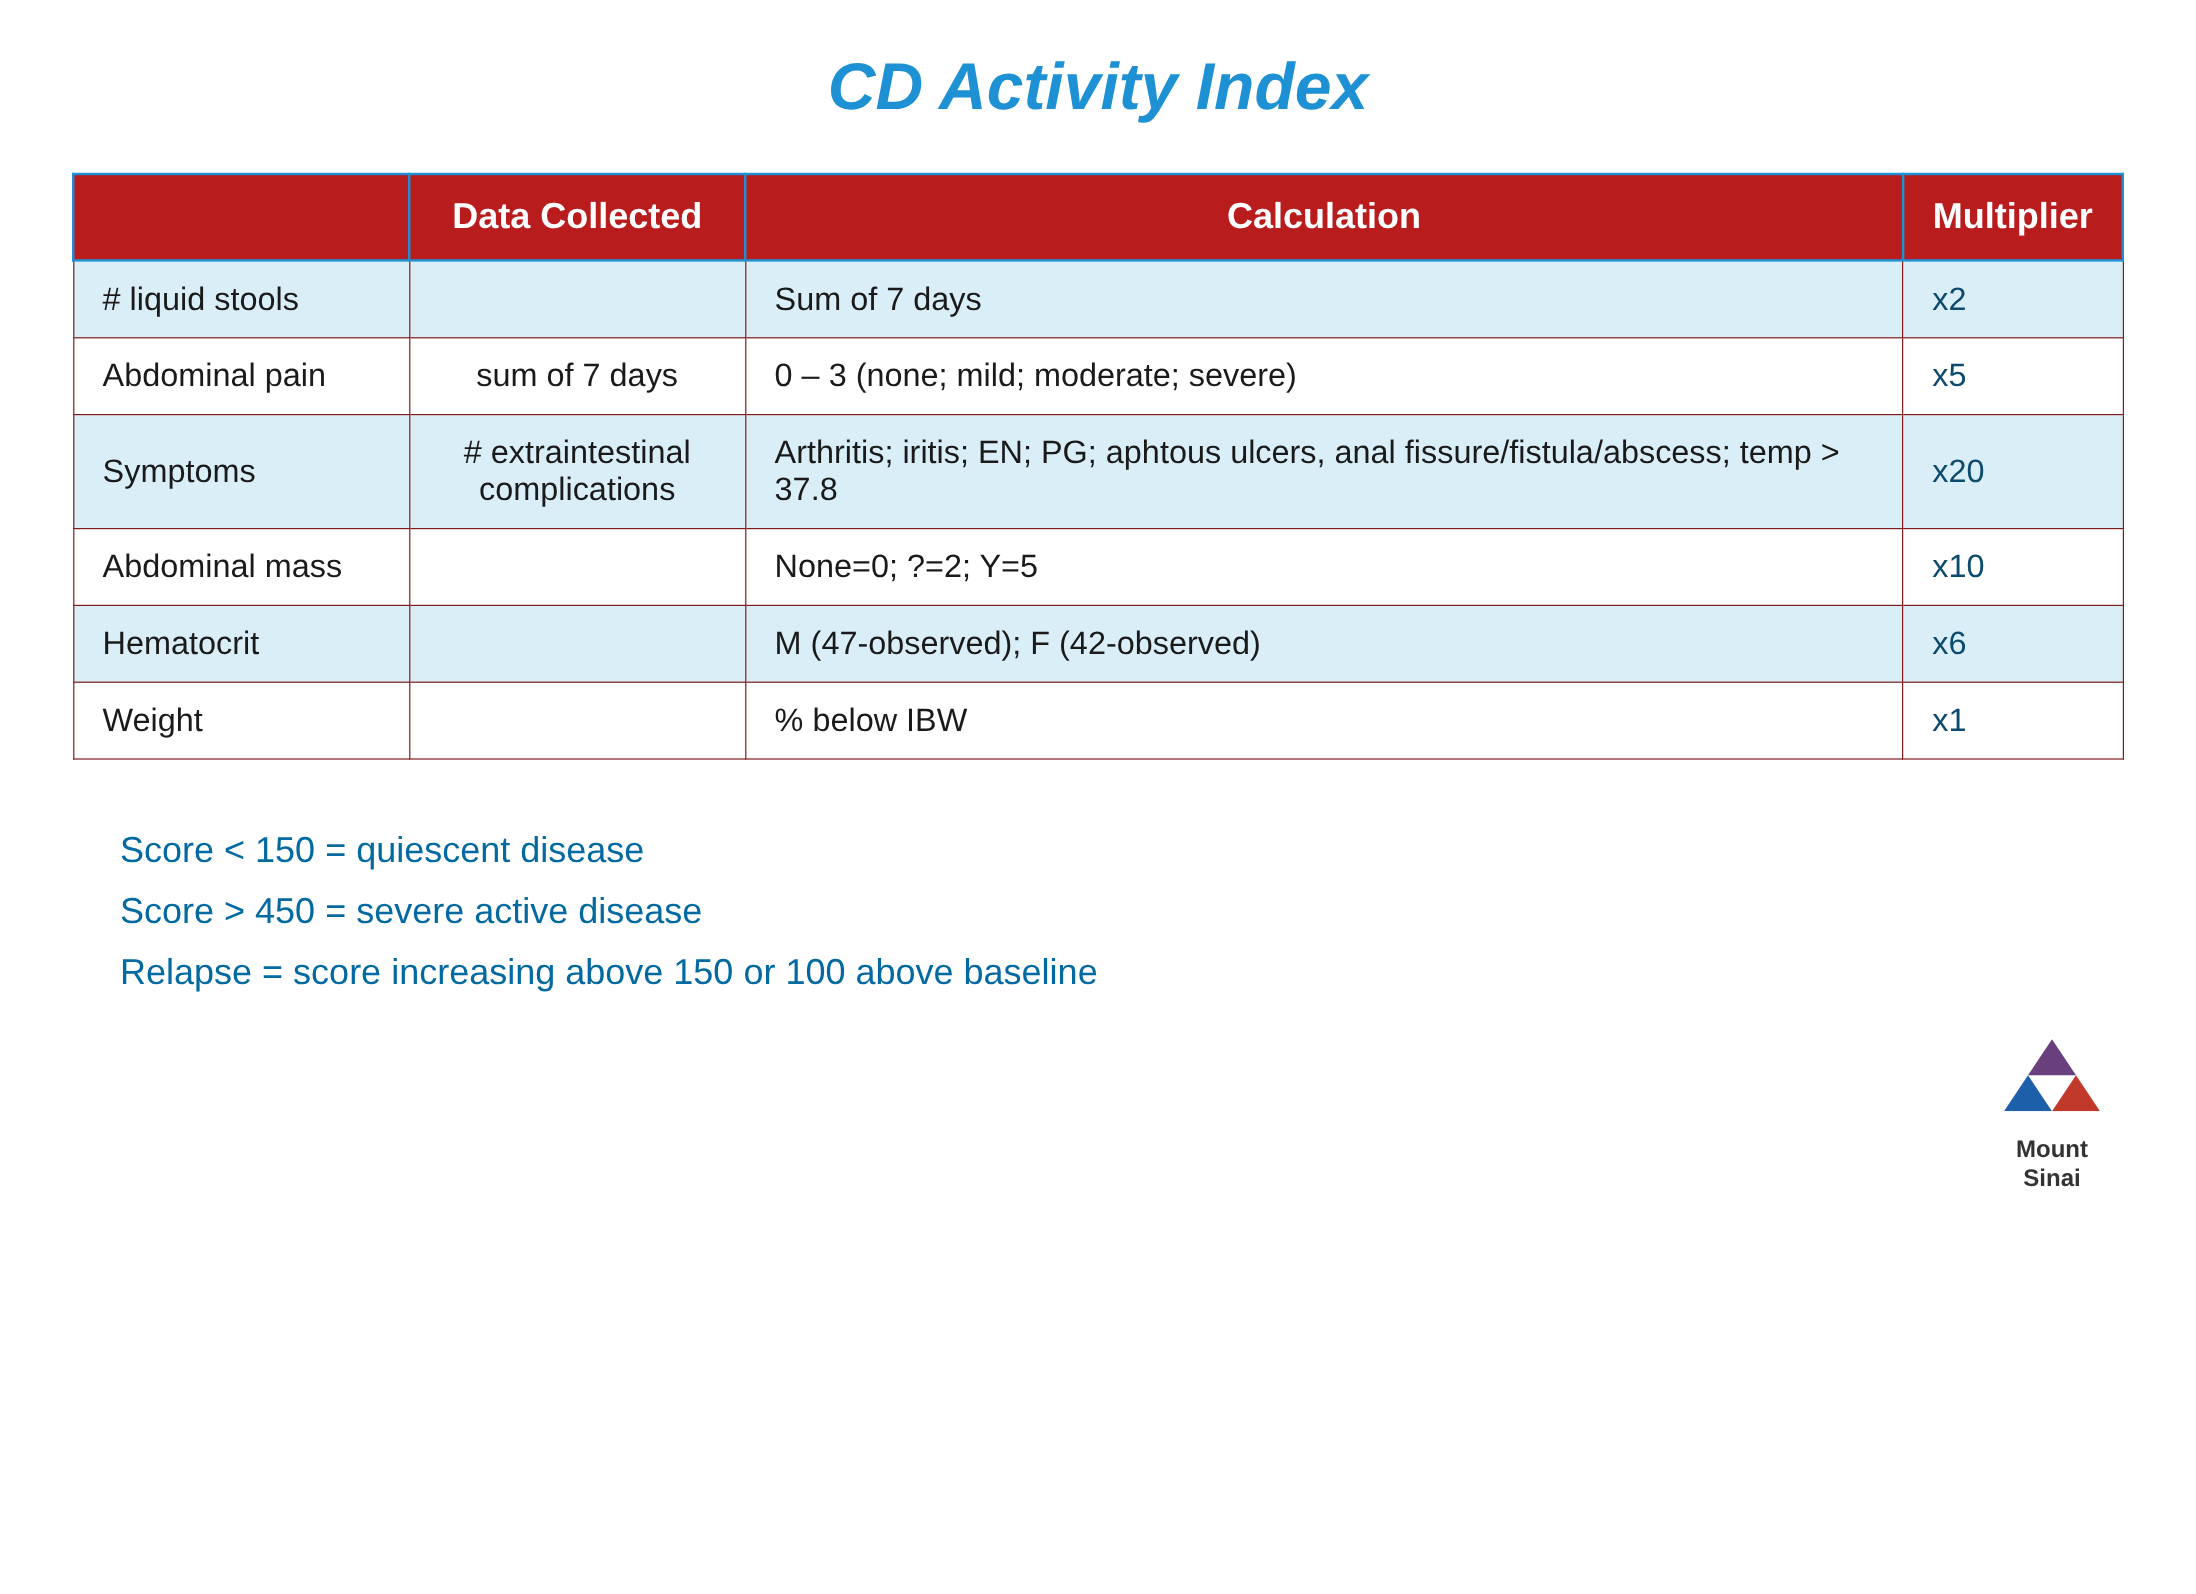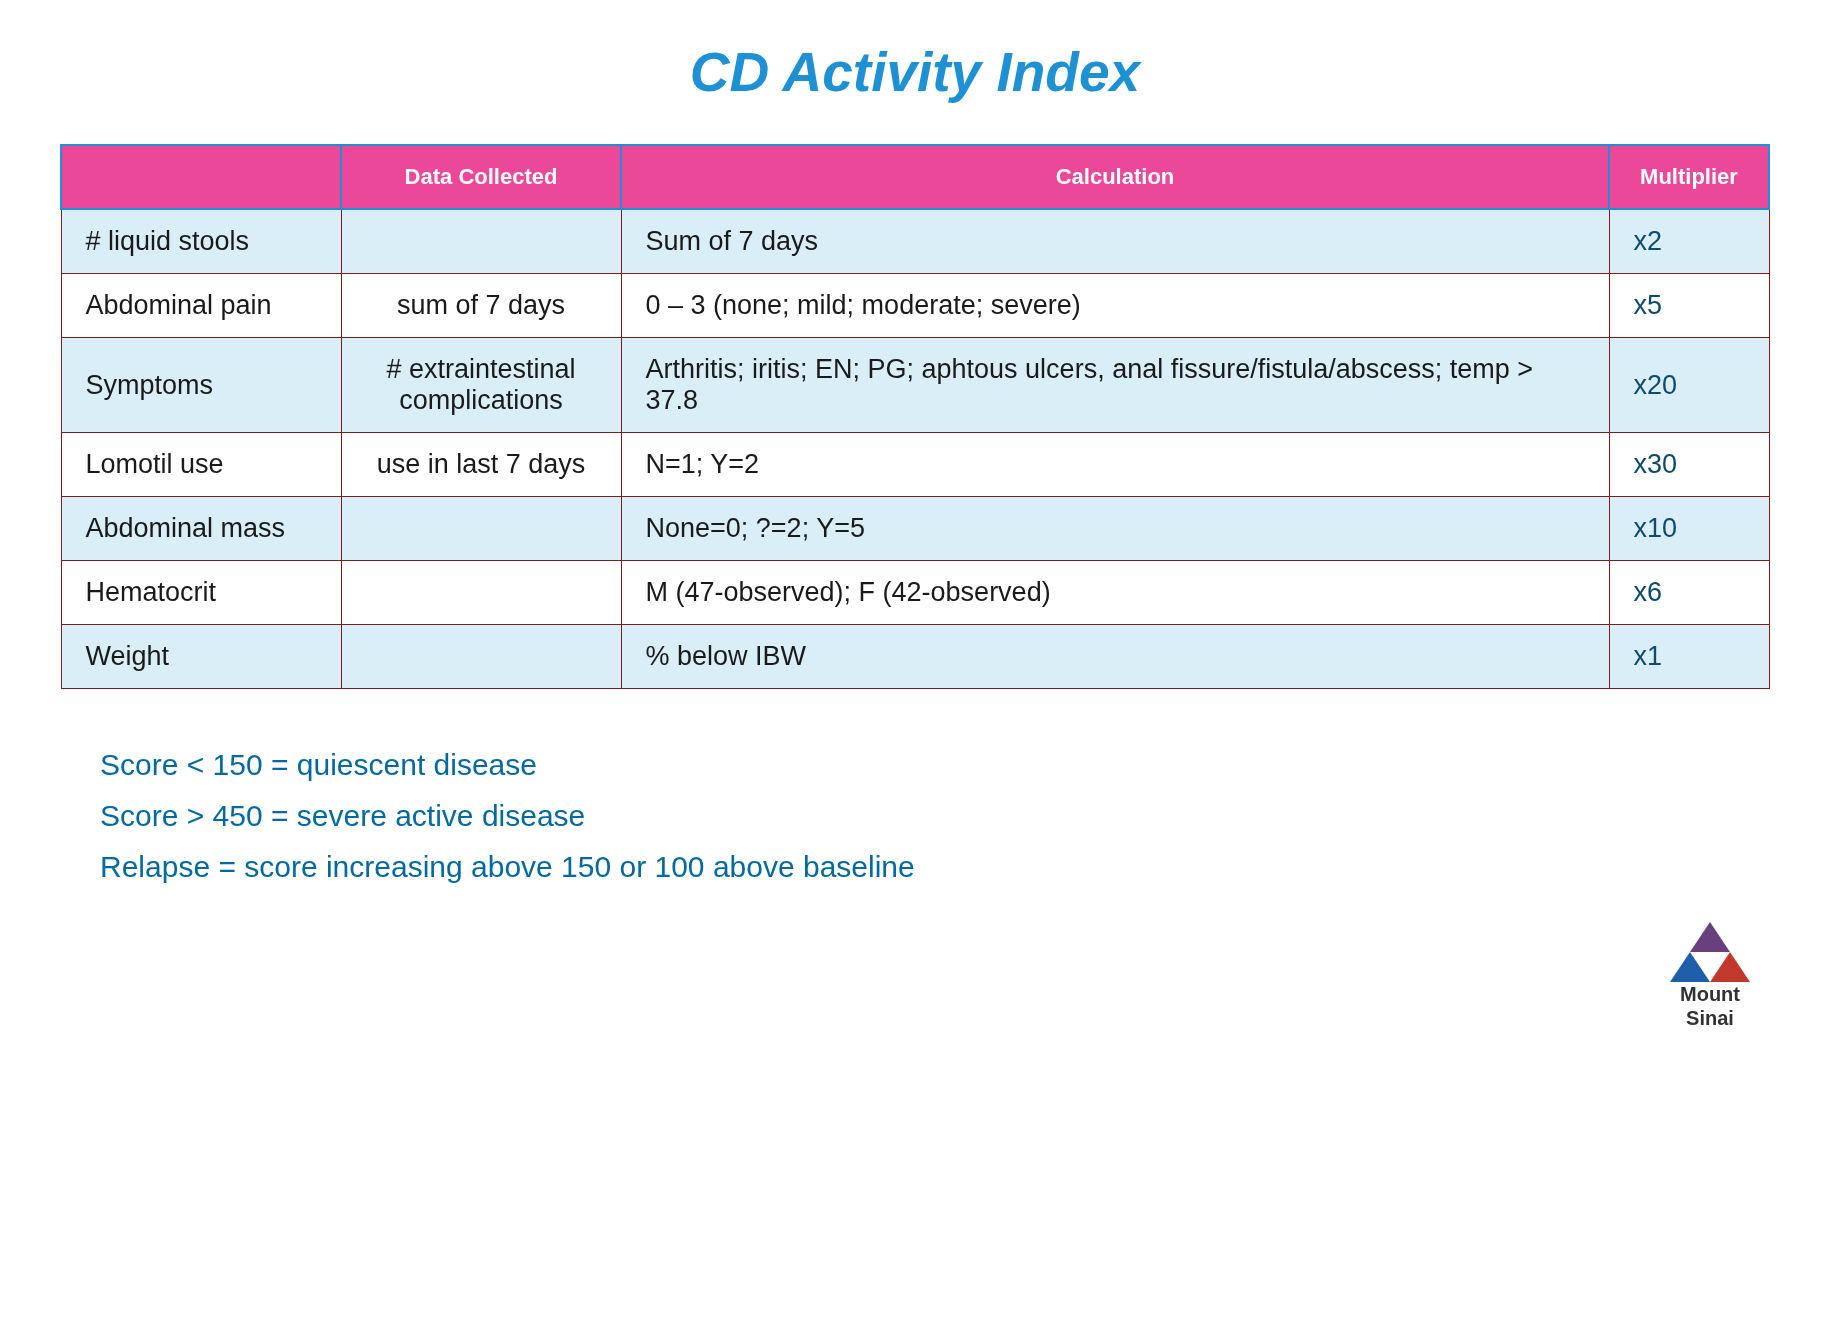--- a/index.html
+++ b/index.html
@@ -24,23 +24,23 @@
       font-style: italic;
     }
 
     .main-table {
       width: 100%;
       border-collapse: collapse;
       margin-bottom: 50px;
     }
 
     .main-table th {
-      background-color: #ec4899;
+      background-color: #b91c1c;
       color: #ffffff;
-      font-size: 22px;
+      font-size: 30px;
       font-weight: bold;
       padding: 18px 24px;
       text-align: center;
       border: 2px solid #1e90d4;
     }
 
     .main-table th:first-child {
       text-align: left;
     }
 
@@ -97,21 +97,21 @@
       display: flex;
       justify-content: flex-end;
       align-items: flex-end;
       padding-right: 20px;
     }
 
     .mount-sinai-logo {
       display: flex;
       flex-direction: column;
       align-items: center;
-      gap: 0;
+      gap: 20px;
     }
 
     .mount-sinai-triangles {
       width: 80px;
       height: 60px;
     }
 
     .mount-sinai-text {
       font-size: 20px;
       font-weight: bold;
@@ -147,26 +147,20 @@
         <td class="col-calc">0 – 3 (none; mild; moderate; severe)</td>
         <td class="col-mult">x5</td>
       </tr>
       <tr>
         <td class="col-label">Symptoms</td>
         <td class="col-data"># extraintestinal complications</td>
         <td class="col-calc">Arthritis; iritis; EN; PG; aphtous ulcers, anal fissure/fistula/abscess; temp &gt; 37.8</td>
         <td class="col-mult">x20</td>
       </tr>
       <tr>
-        <td class="col-label">Lomotil use</td>
-        <td class="col-data">use in last 7 days</td>
-        <td class="col-calc">N=1; Y=2</td>
-        <td class="col-mult">x30</td>
-      </tr>
-      <tr>
         <td class="col-label">Abdominal mass</td>
         <td class="col-data"></td>
         <td class="col-calc">None=0; ?=2; Y=5</td>
         <td class="col-mult">x10</td>
       </tr>
       <tr>
         <td class="col-label">Hematocrit</td>
         <td class="col-data"></td>
         <td class="col-calc">M (47-observed); F (42-observed)</td>
         <td class="col-mult">x6</td>

